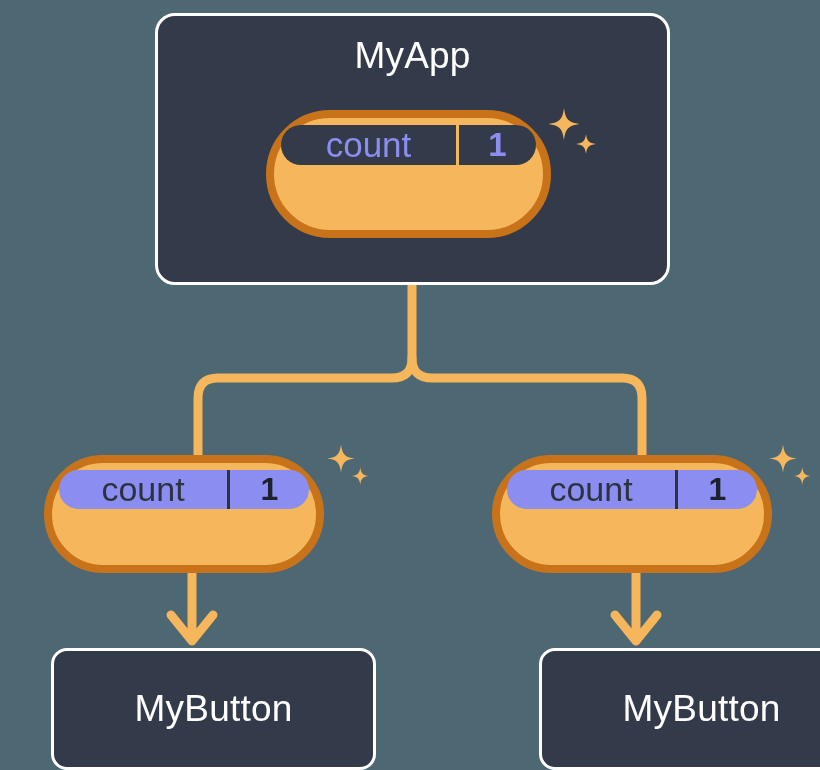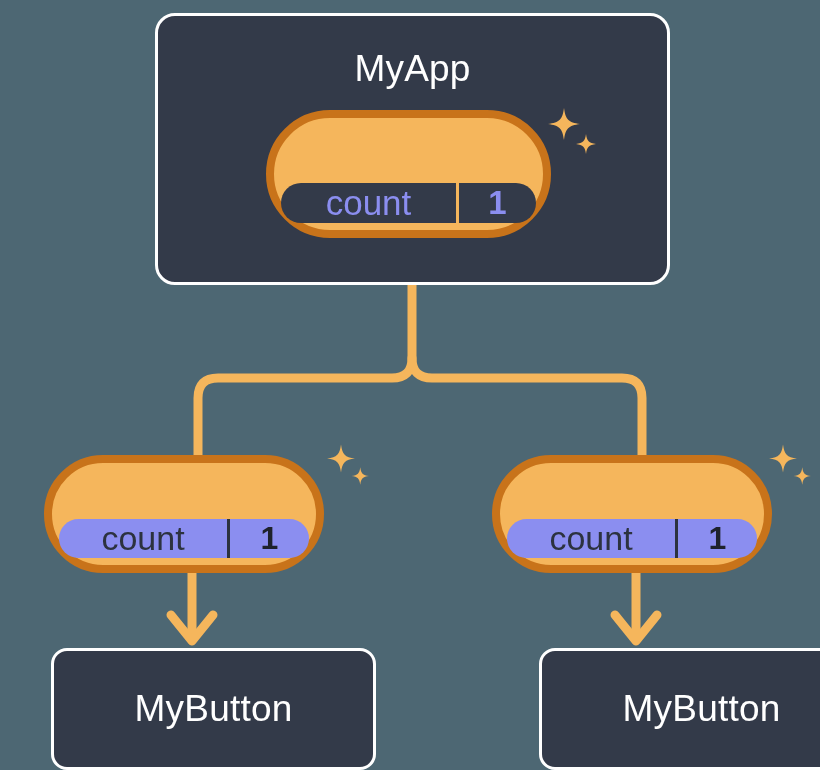--- a/index.html
+++ b/index.html
@@ -45,21 +45,21 @@
   }
 
   #app-card {
     left: 155px;
     top: 13px;
     width: 515px;
     height: 272px;
     border-radius: 20px;
   }
   #app-card .card-title {
-    margin-top: 32px;
+    margin-top: 19px;
   }
 
   .button-card {
     top: 648px;
     width: 325px;
     height: 122px;
     border-radius: 16px;
     display: flex;
     align-items: center;
     justify-content: center;
@@ -71,21 +71,21 @@
 
   
   .pill-wrap {
     position: absolute;
   }
   .pill {
     position: relative;
     box-sizing: border-box;
     border-radius: 999px;
     display: flex;
-    align-items: flex-end;
+    align-items: flex-start;
     
     border: 7px solid #c8731a;
     background: #f5b65c;
     padding: 6px;
   }
   .pill-inner {
     flex: 1;
     display: flex;
     align-items: stretch;
     border-radius: 999px;

